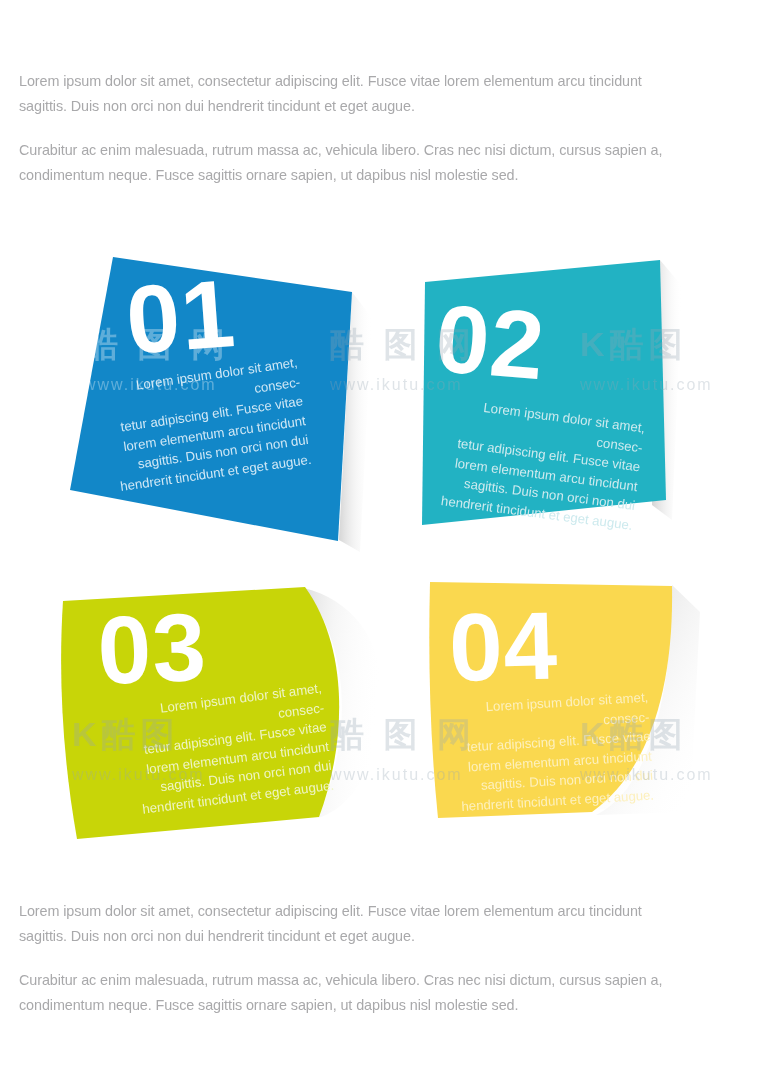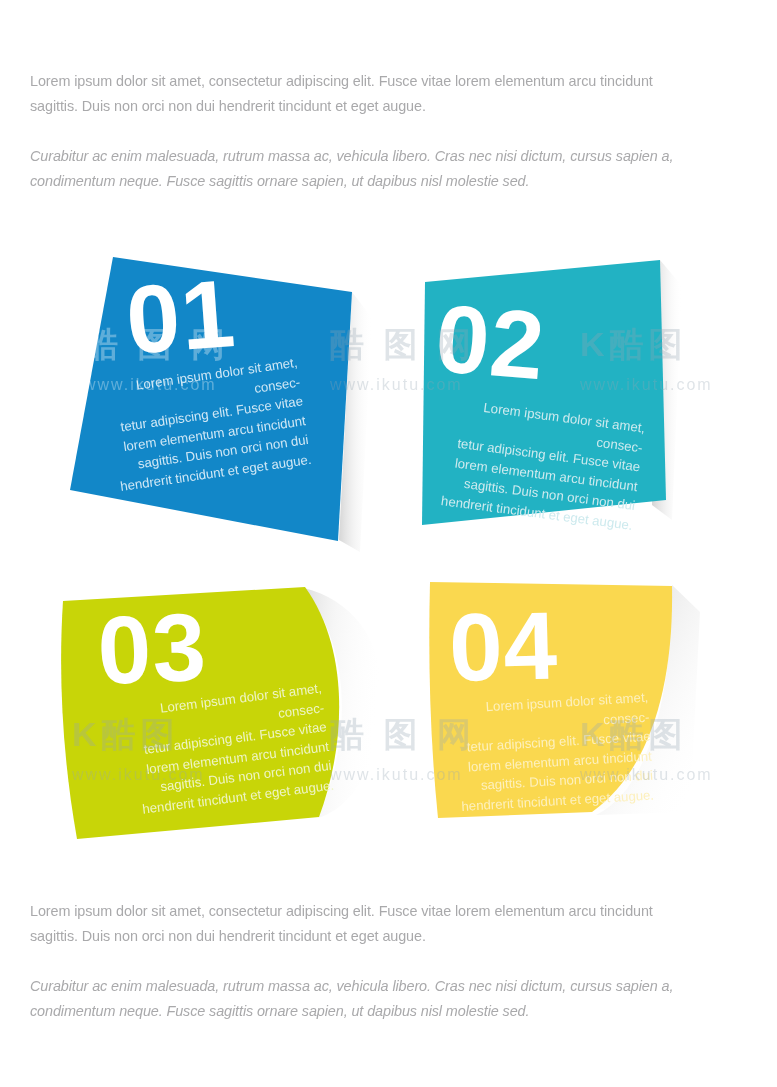--- a/index.html
+++ b/index.html
@@ -13,34 +13,33 @@
     height: 1087px;
     position: relative;
     overflow: hidden;
     font-family: "Liberation Sans", sans-serif;
     background: #ffffff;
   }
 
   
   .text-block {
     position: absolute;
-    left: 30px;
+    left: 19px;
     width: 655px;
     color: #a9a9ab;
     font-size: 14.4px;
     line-height: 25px;
     letter-spacing: -0.1px;
     font-family: "Liberation Sans", sans-serif;
   }
   .text-block p {
     margin: 0;
   }
   .text-block p + p {
-    margin-top: 25px;
-    font-style: italic;
+    margin-top: 19px;
   }
   #top-text  { top: 69px; }
   #bottom-text { top: 899px; }
 
   
   #cards {
     position: absolute;
     left: 0;
     top: 0;
     width: 777px;

